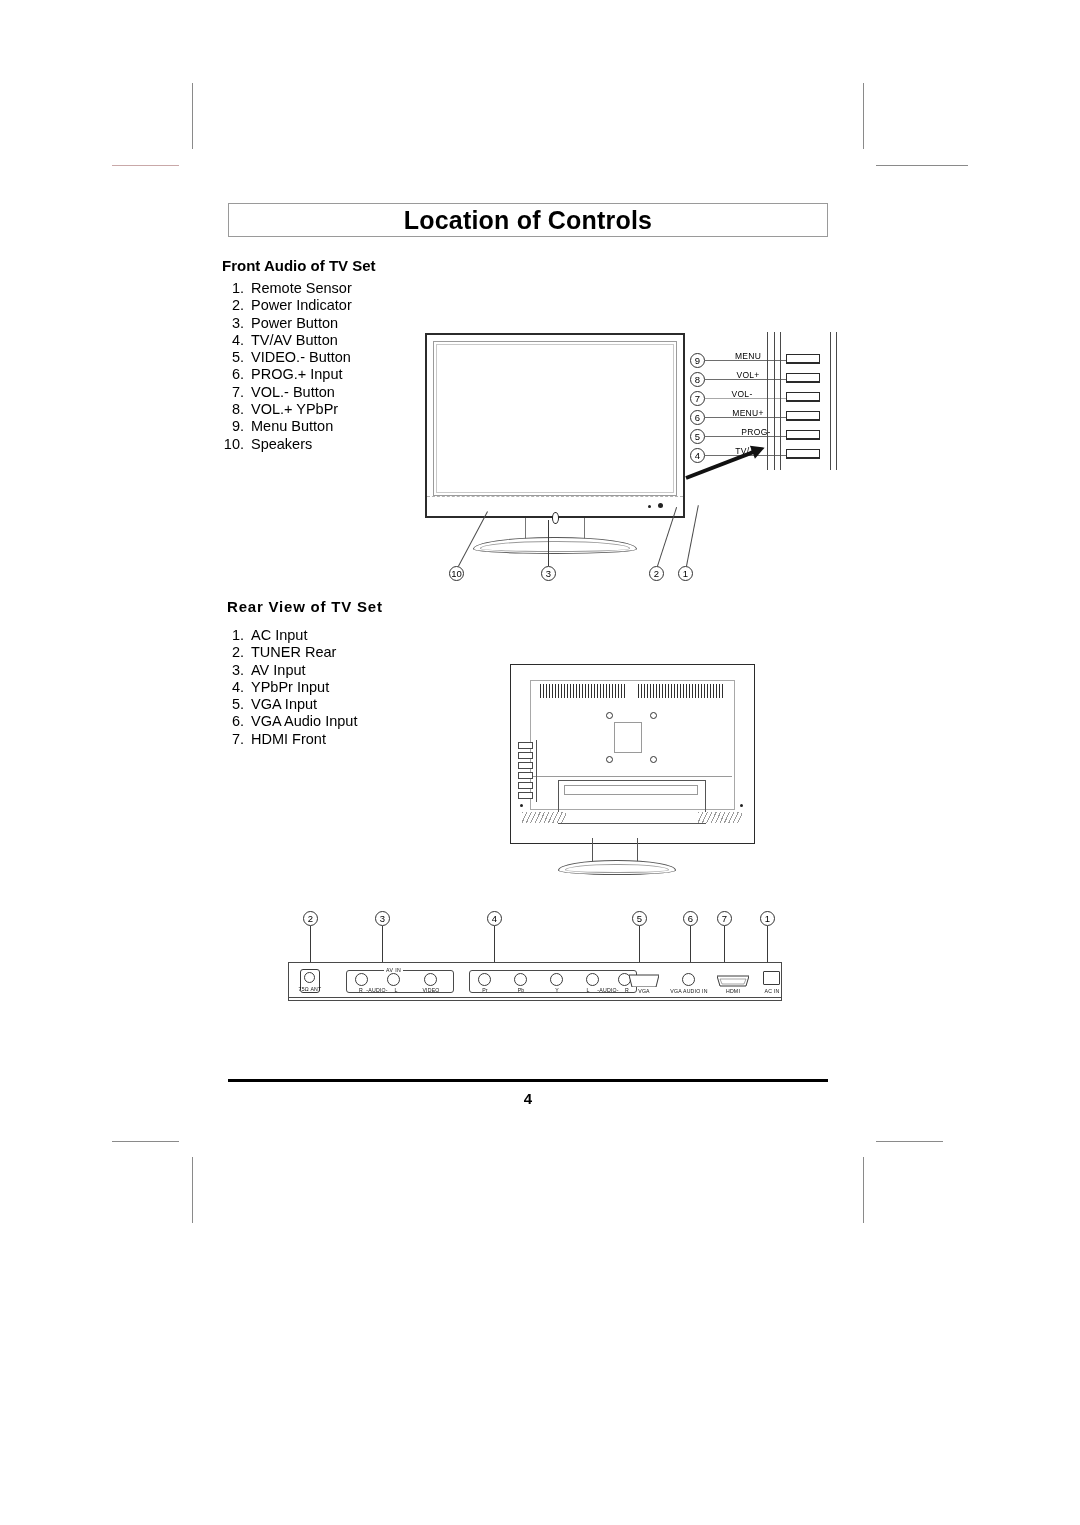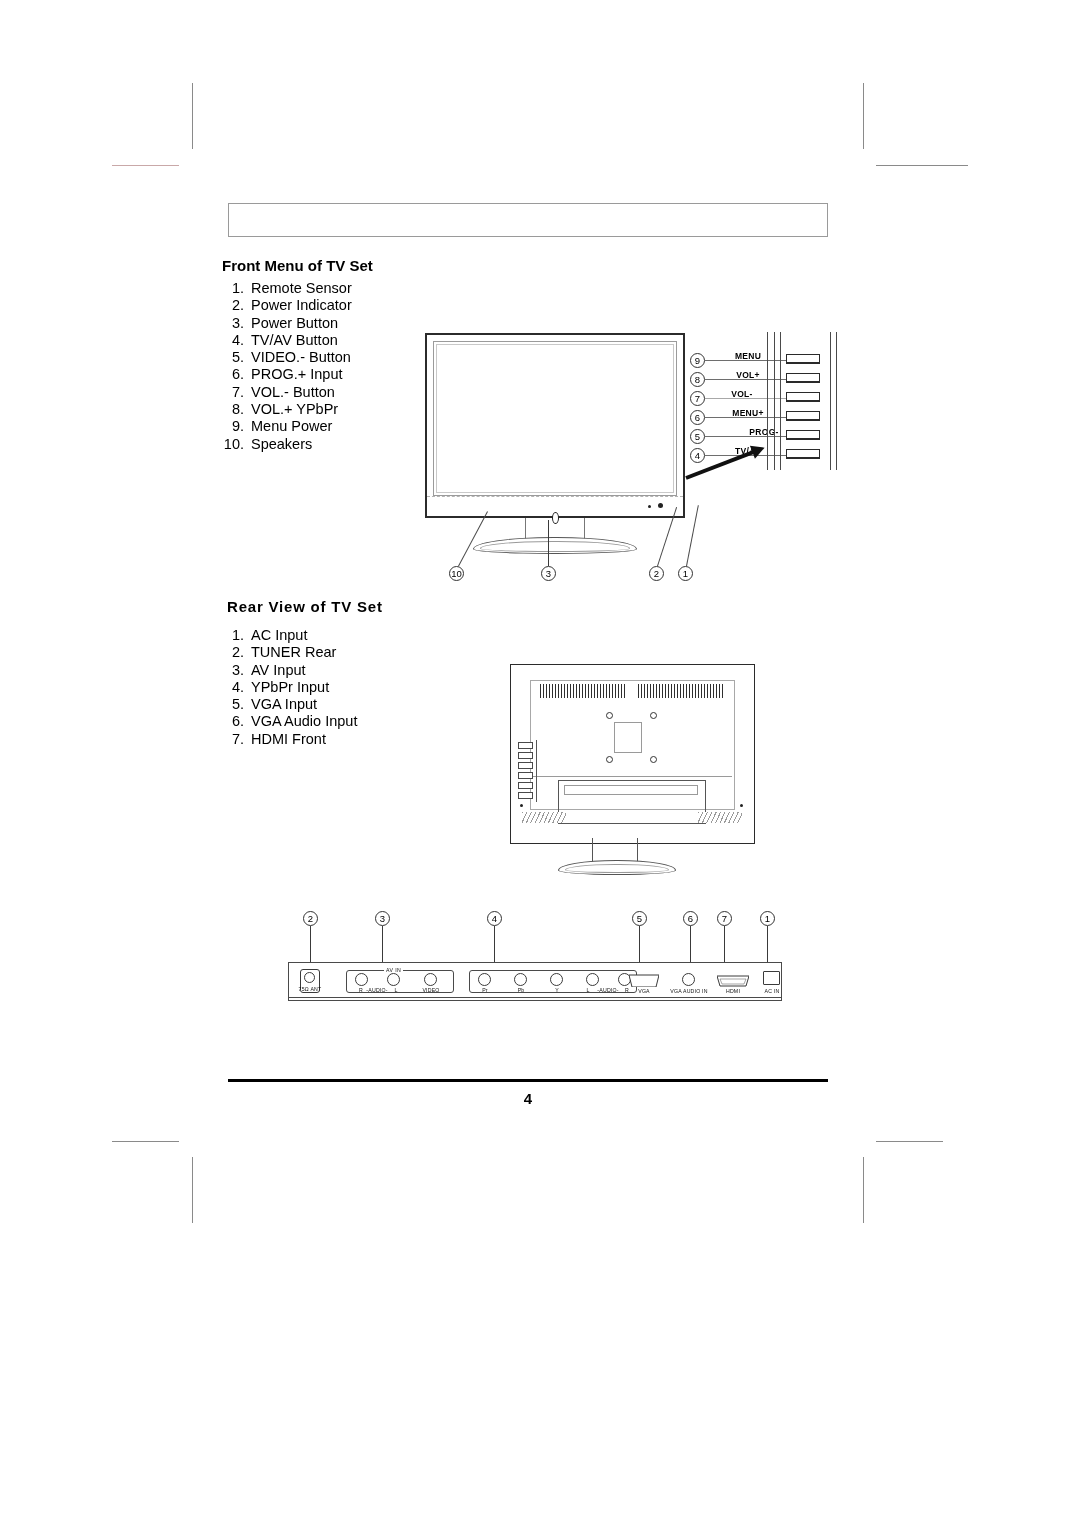--- a/index.html
+++ b/index.html
@@ -84,21 +84,21 @@
     box-sizing:border-box;
   }
   .pwr-btn{
     position:absolute;left:127px;top:-6px;width:7px;height:12px;
     border:1.6px solid #1d1d1d;border-radius:50%;box-sizing:border-box;background:#fff;
   }
 
   
   #btn-panel{position:absolute;left:690px;top:340px;width:150px;height:122px;}
   .bp-label{
-    position:absolute;font-size:8.5px;font-weight:bold;letter-spacing:.3px;
+    position:absolute;font-size:8.5px;font-weight:normal;letter-spacing:.3px;
     text-align:center;width:60px;
   }
   .bp-row-line{position:absolute;height:1px;background:#6e6e6e;}
   .rail{position:absolute;background:#4a4a4a;width:1px;}
   .btn-rect{
     position:absolute;left:0;width:34px;height:10px;
     border:1px solid #2a2a2a;box-sizing:border-box;background:#fff;
     border-bottom-width:2.4px;
   }
   .arrow-shaft{
@@ -180,22 +180,23 @@
   <div class="mark v" style="left:192px;top:83px;height:66px;"></div>
   <div class="mark h pink" style="left:112px;top:165px;width:67px;"></div>
   <div class="mark v" style="left:863px;top:83px;height:66px;"></div>
   <div class="mark h" style="left:876px;top:165px;width:92px;"></div>
   <div class="mark h" style="left:112px;top:1141px;width:67px;"></div>
   <div class="mark v" style="left:192px;top:1157px;height:66px;"></div>
   <div class="mark h" style="left:876px;top:1141px;width:67px;"></div>
   <div class="mark v" style="left:863px;top:1157px;height:66px;"></div>
 
   <div class="header-bar"></div>
-
-  <div class="sec-head" id="front-head">Front Menu of TV Set</div>
+  <div class="header-title">Location of Controls</div>
+
+  <div class="sec-head" id="front-head">Front Audio of TV Set</div>
 
   <div class="num-list" id="front-list">
     <div class="row">
         <span class="n">1.</span>
         <span>Remote Sensor</span>
       </div>
     <div class="row">
         <span class="n">2.</span>
         <span>Power Indicator</span>
       </div>
@@ -218,21 +219,21 @@
     <div class="row">
         <span class="n">7.</span>
         <span>VOL.- Button</span>
       </div>
     <div class="row">
         <span class="n">8.</span>
         <span>VOL.+ YPbPr</span>
       </div>
     <div class="row">
         <span class="n">9.</span>
-        <span>Menu Power</span>
+        <span>Menu Button</span>
       </div>
     <div class="row">
         <span class="n">10.</span>
         <span>Speakers</span>
       </div>
   </div>
 
   <div id="front-tv">
     <div class="tv-bezel"></div>
     <div class="tv-bezel-in"></div>
@@ -273,21 +274,21 @@
     <div class="callout" style="left:0px;top:51px;">7</div>
     <div class="bp-row-line" style="left:15px;top:58px;width:101px;background:#a8a8a8;"></div>
     <div class="bp-label" style="left:22px;top:49px;">VOL-</div>
 
     <div class="callout" style="left:0px;top:70px;">6</div>
     <div class="bp-row-line" style="left:15px;top:77px;width:101px;"></div>
     <div class="bp-label" style="left:28px;top:68px;">MENU+</div>
 
     <div class="callout" style="left:0px;top:89px;">5</div>
     <div class="bp-row-line" style="left:15px;top:96px;width:101px;"></div>
-    <div class="bp-label" style="left:44px;top:87px;">PROG-</div>
+    <div class="bp-label" style="left:36px;top:87px;">PROG-</div>
 
     <div class="callout" style="left:0px;top:108px;">4</div>
     <div class="bp-row-line" style="left:15px;top:115px;width:101px;"></div>
     <div class="bp-label" style="left:28px;top:106px;">TV/AV</div>
 
     <div class="rail" style="left:77px;top:-8px;height:138px;"></div>
     <div class="rail" style="left:84px;top:-8px;height:138px;"></div>
     <div class="rail" style="left:90px;top:-8px;height:138px;"></div>
     <div class="rail" style="left:140px;top:-8px;height:138px;"></div>
     <div class="rail" style="left:146px;top:-8px;height:138px;"></div>

